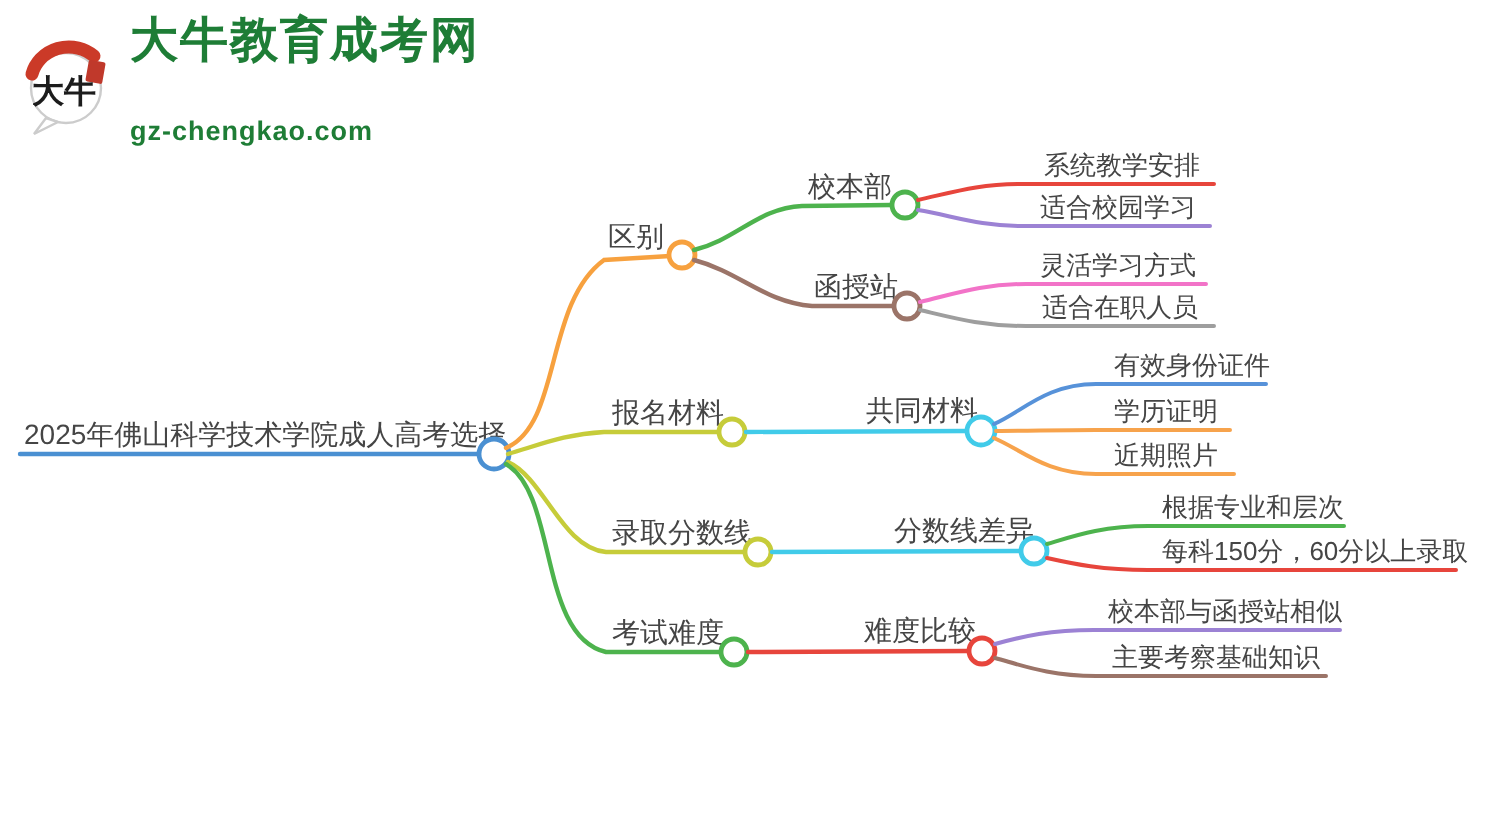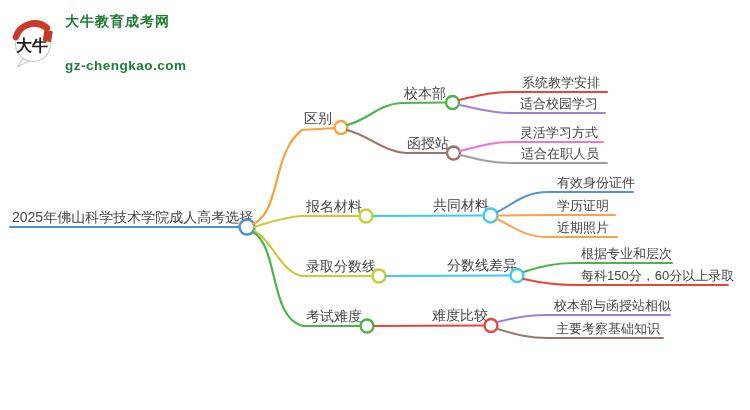--- a/index.html
+++ b/index.html
@@ -13,21 +13,21 @@
   .line { fill:none; stroke-width:2.2; stroke-linecap:round; }
   .thin { stroke-width:2; }
   circle.node { fill:#ffffff; stroke-width:2.4; }
   text.lbl { fill:#454545; }
   .t14 { font-size:14px; }
   .t13 { font-size:13px; }
   .troot { font-size:14px; fill:#3f3f3f; }
 
   .logo { position:absolute; left:10px; top:10px; display:flex; align-items:center; gap:7px; }
   .logo-icon { width:48px; height:52px; }
-  .logo-title { color:#1e7d36; font-weight:bold; font-size:14px; letter-spacing:1px; line-height:22px; }
+  .logo-title { color:#1e7d36; font-weight:bold; font-size:24px; letter-spacing:1px; line-height:22px; }
   .logo-domain { color:#1e7d36; font-weight:bold; font-size:13.5px; line-height:16px; letter-spacing:0.5px;margin-top:26px; }
 </style>
 </head>
 <body>
 
 <div class="stage">
 
   <div class="logo">
     <svg class="logo-icon" viewBox="0 0 48 52">
       <circle cx="23" cy="28" r="17.5" fill="#ffffff" stroke="#cccccc" stroke-width="1.2"></circle>

